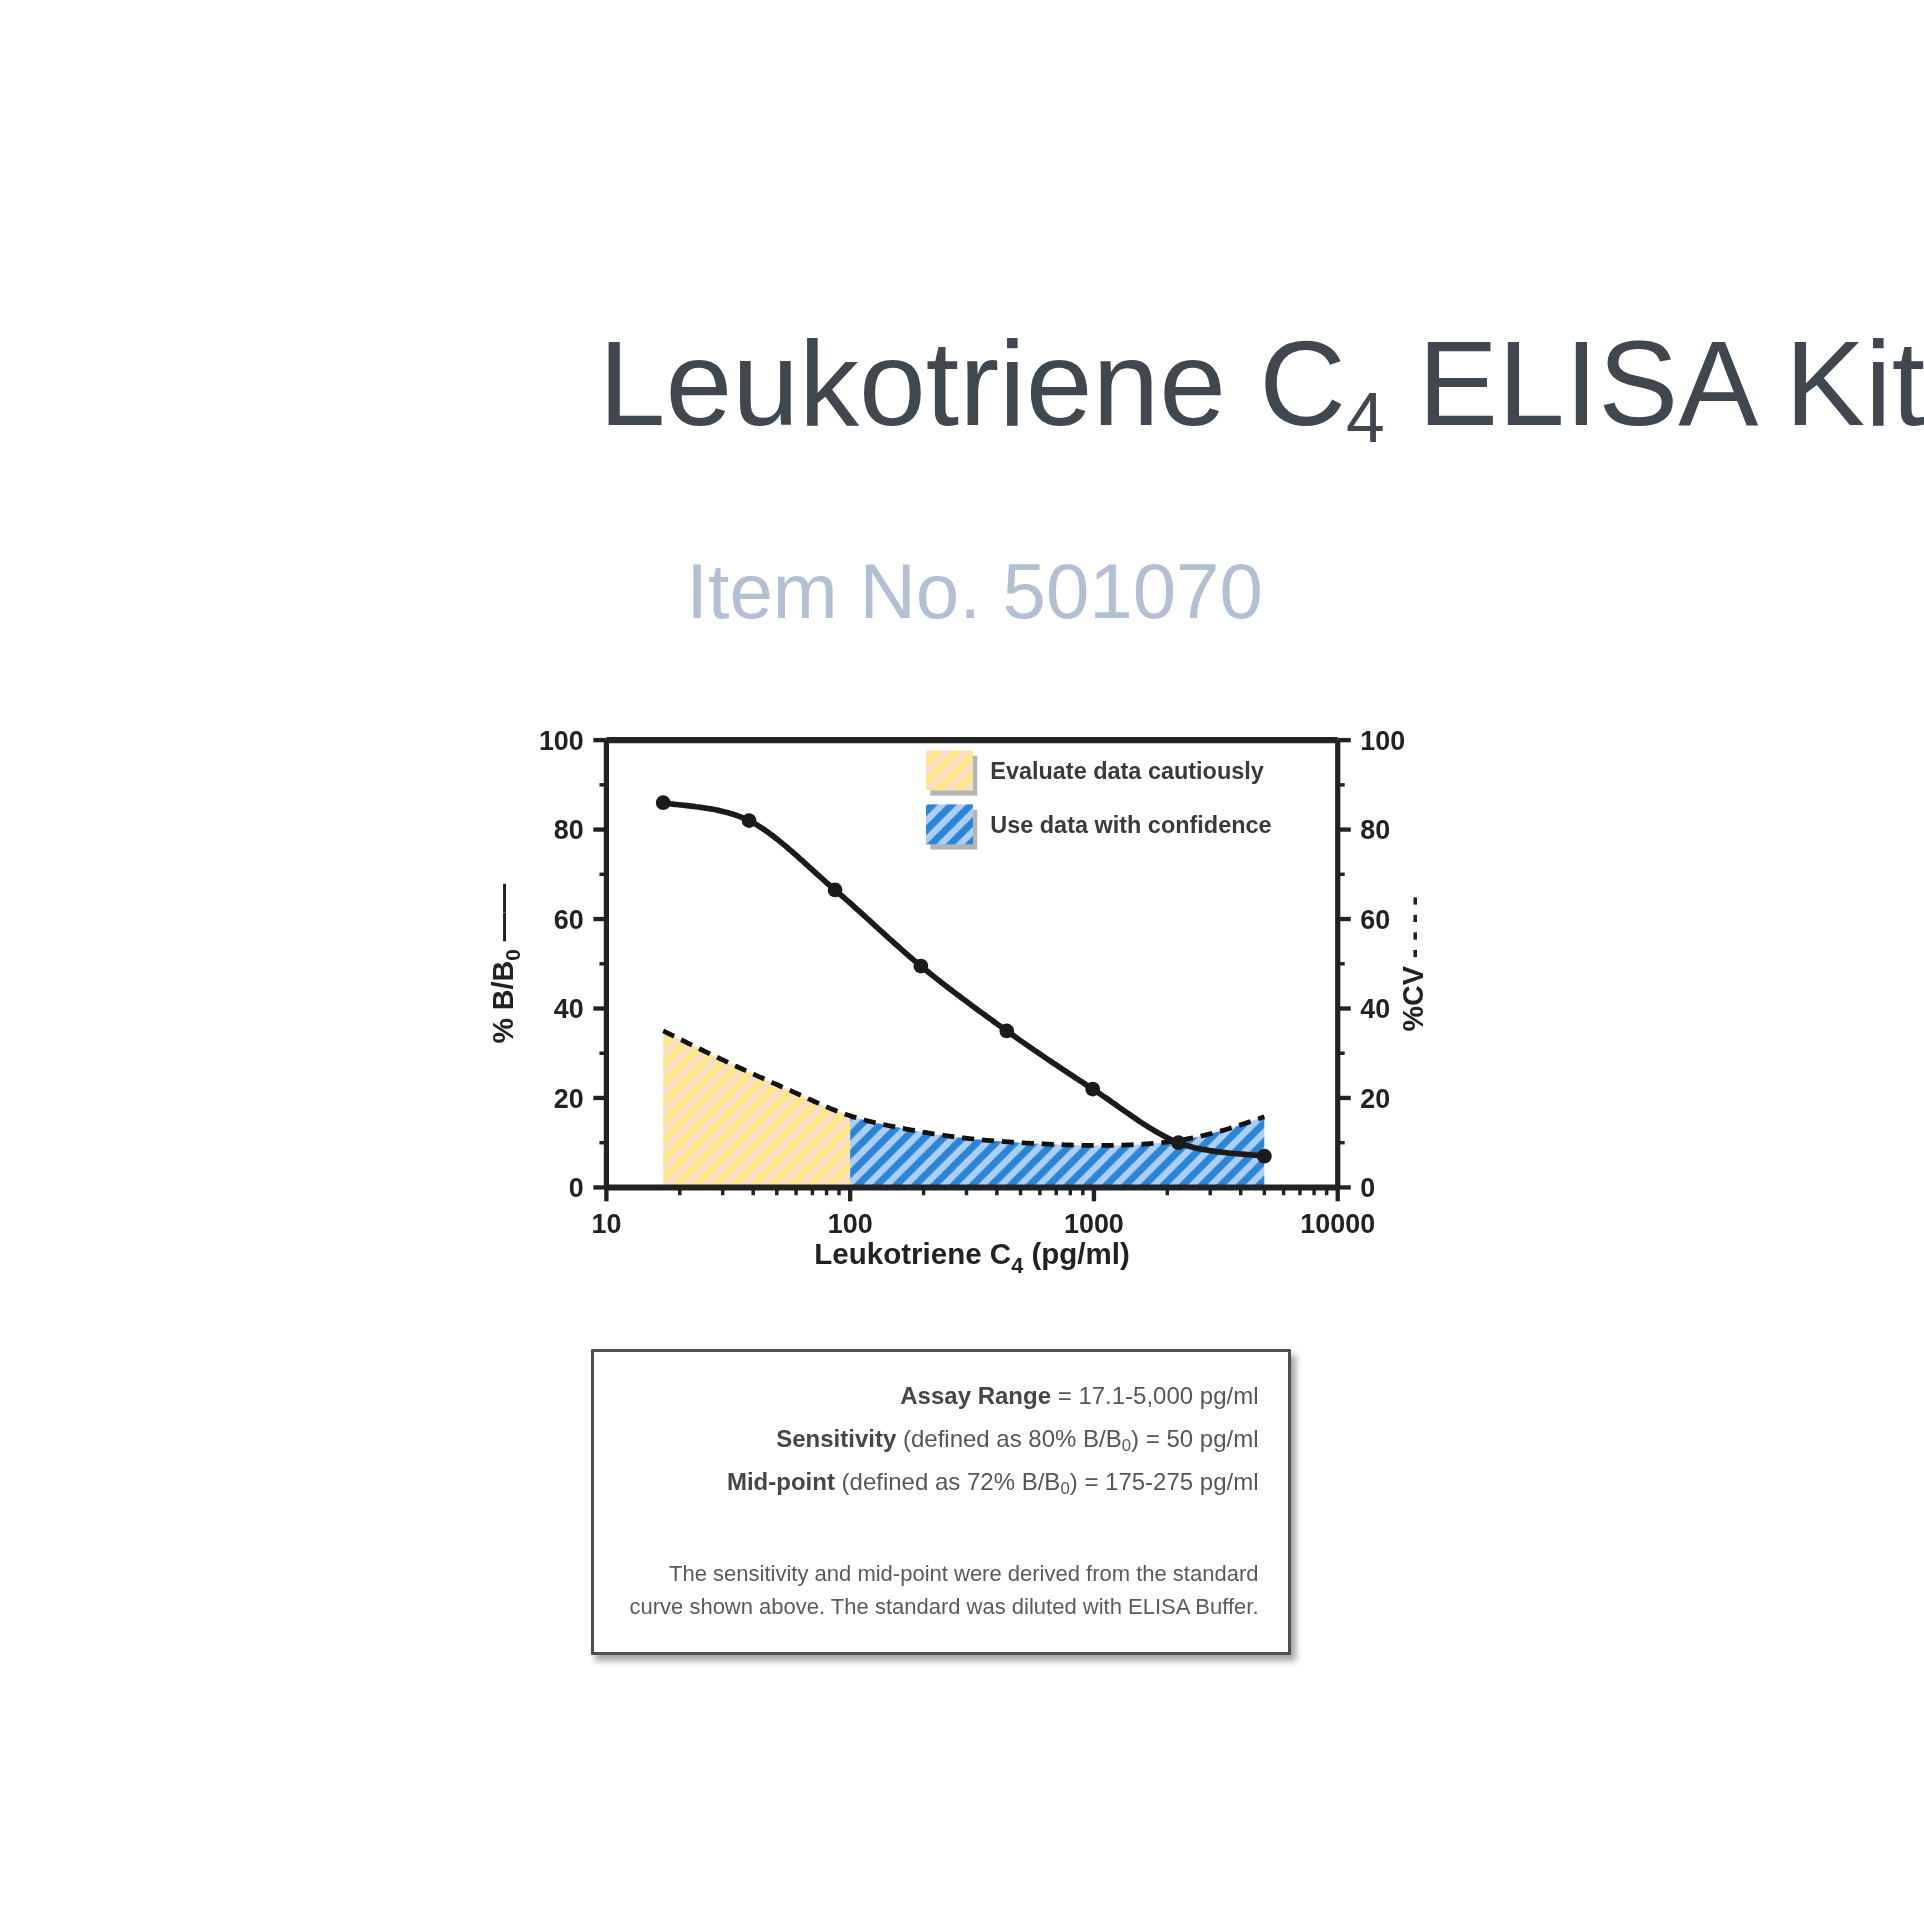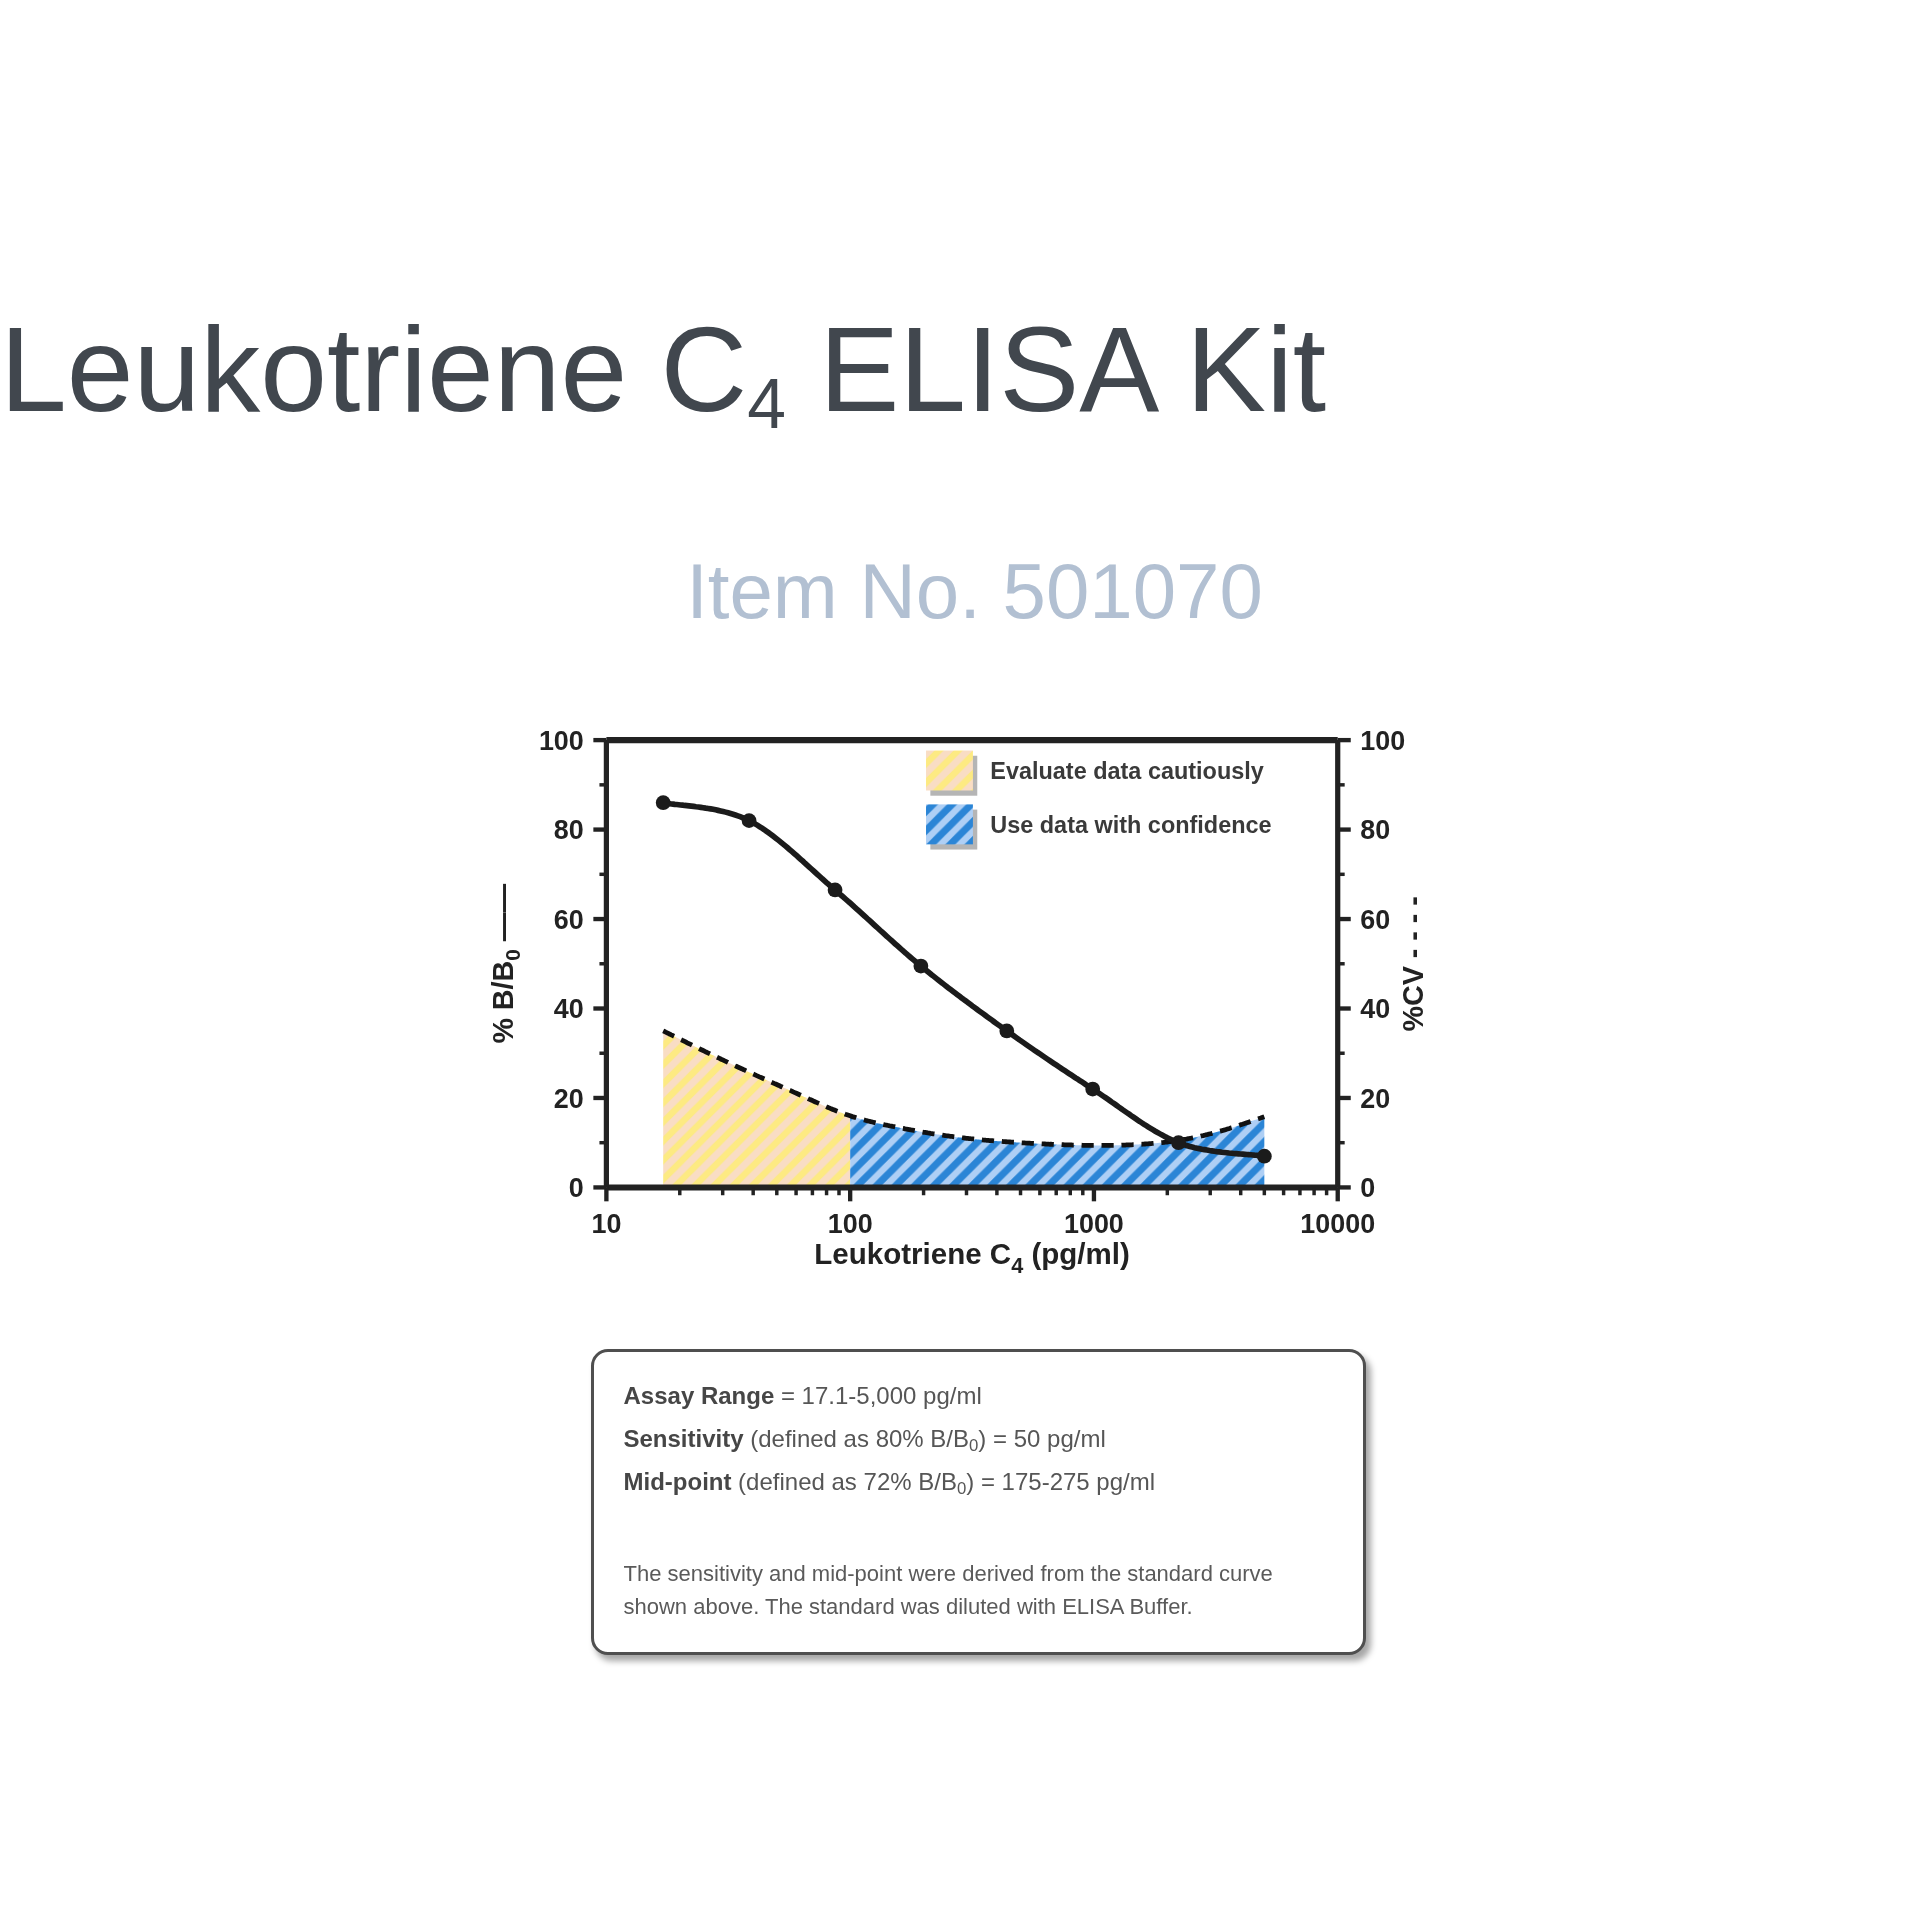--- a/index.html
+++ b/index.html
@@ -1,28 +1,28 @@
 <!DOCTYPE html>
 <html style="font-size:14px"><head>
 <meta charset="utf-8">
 <style>
   html,body{margin:0;padding:0;background:#ffffff;}
   .page{position:relative;width:1925px;height:1925px;background:#ffffff;overflow:hidden;
         font-family:"Liberation Sans", sans-serif;}
-  .title{position:absolute;top:300px;left:0;width:100%;text-align:left;margin:0;
+  .title{position:absolute;top:314px;left:0;width:100%;text-align:right;margin:0;
          font-size:120px;font-weight:300;color:#41474e;letter-spacing:0px;}
   .title sub{font-size:0.58em;vertical-align:-0.25em;}
   .subtitle{position:absolute;top:546px;left:12px;width:100%;text-align:center;
             font-size:78px;font-weight:300;color:#b2c0d2;}
   .chart-wrap{position:absolute;left:476px;top:688px;width:973px;height:608px;}
   .chart-wrap svg{display:block;width:100%;height:100%;}
-  .info-box{position:absolute;left:591px;top:1349px;width:775px;box-sizing:border-box;
-            border:3.5px solid #4f4f4f;border-radius:17px;background:#ffffff;
+  .info-box{position:absolute;left:591px;top:1349px;width:700px;box-sizing:border-box;
+            border:3.5px solid #4f4f4f;border-radius:1px;background:#ffffff;
             box-shadow:4.3px 6px 6px rgba(0,0,0,0.35);
-            padding:26px 29.5px 29.5px 29.5px;color:#4d4d4d;}
+            padding:26px 29.5px 29.5px 29.5px;color:#4d4d4d;text-align:right;}
   .spec-line{font-size:24px;line-height:36px;color:#565656;}
   .spec-line .b{font-weight:bold;color:#464646;}
   .spec-line sub{font-size:0.7em;vertical-align:-0.25em;}
   .info-note{margin-top:49px;font-size:22px;line-height:33px;color:#5a5a5a;max-width:678px;}
 </style>
 </head>
 <body>
 
 <div class="page">
 

